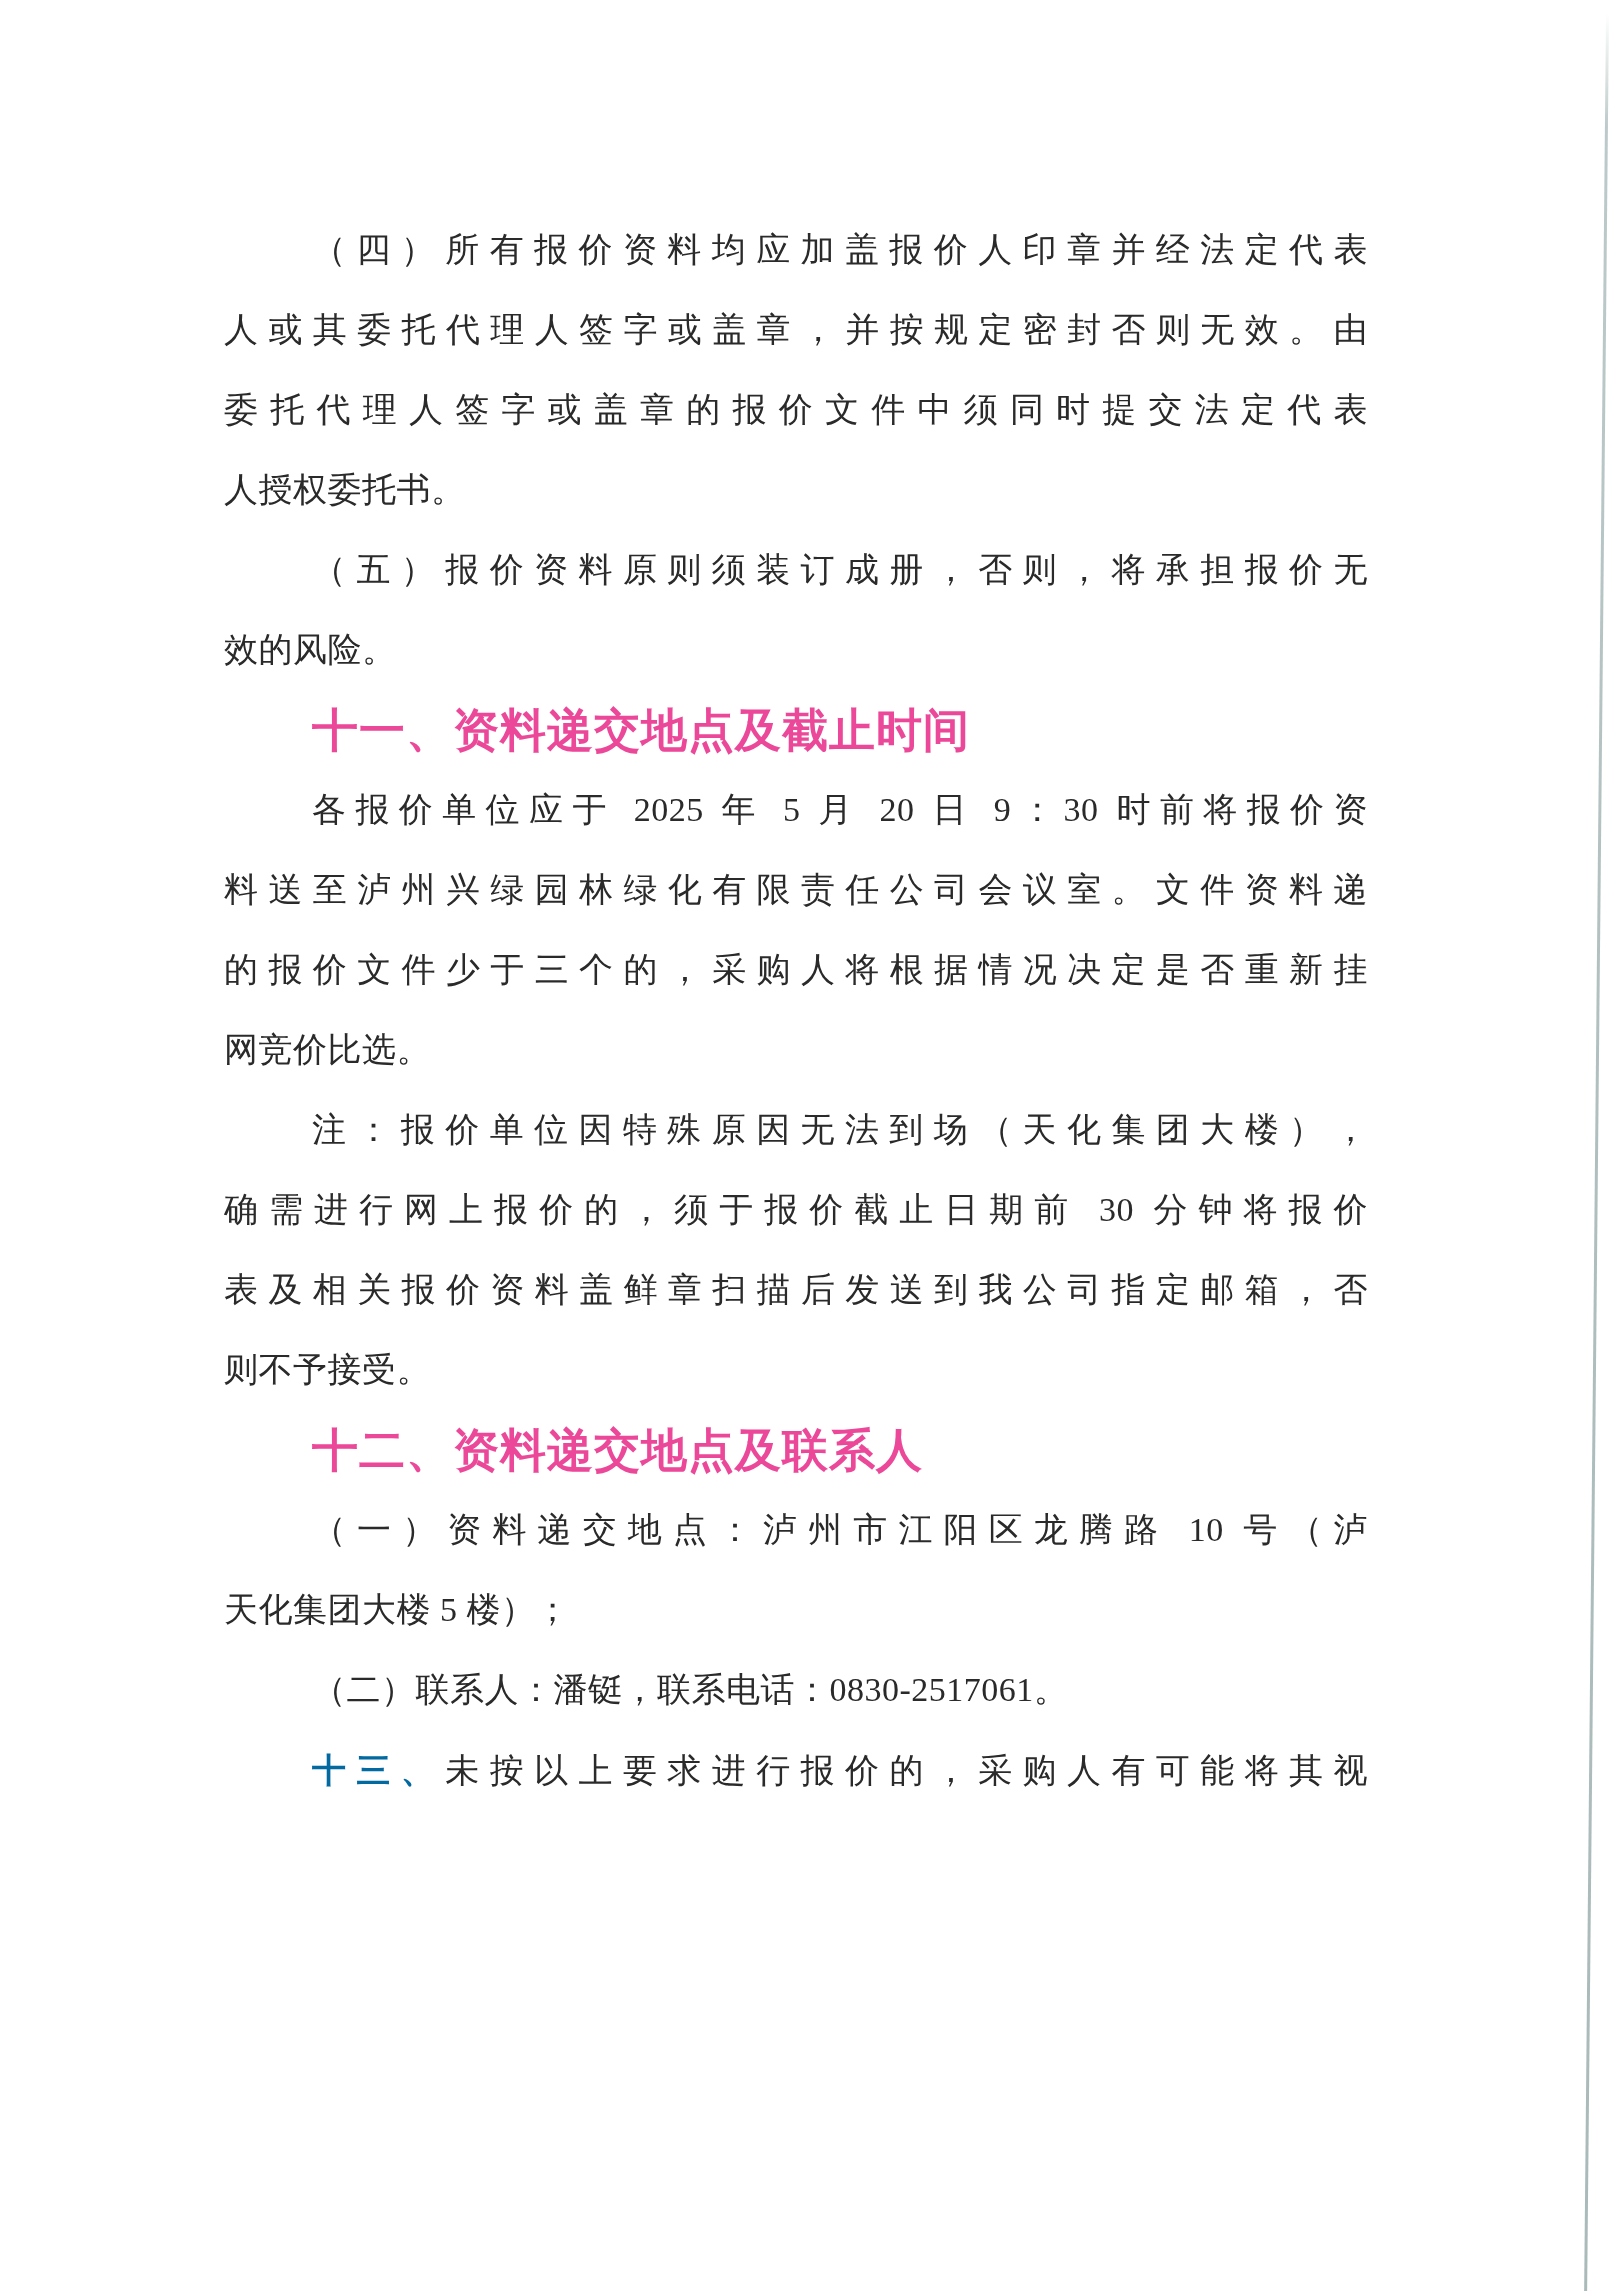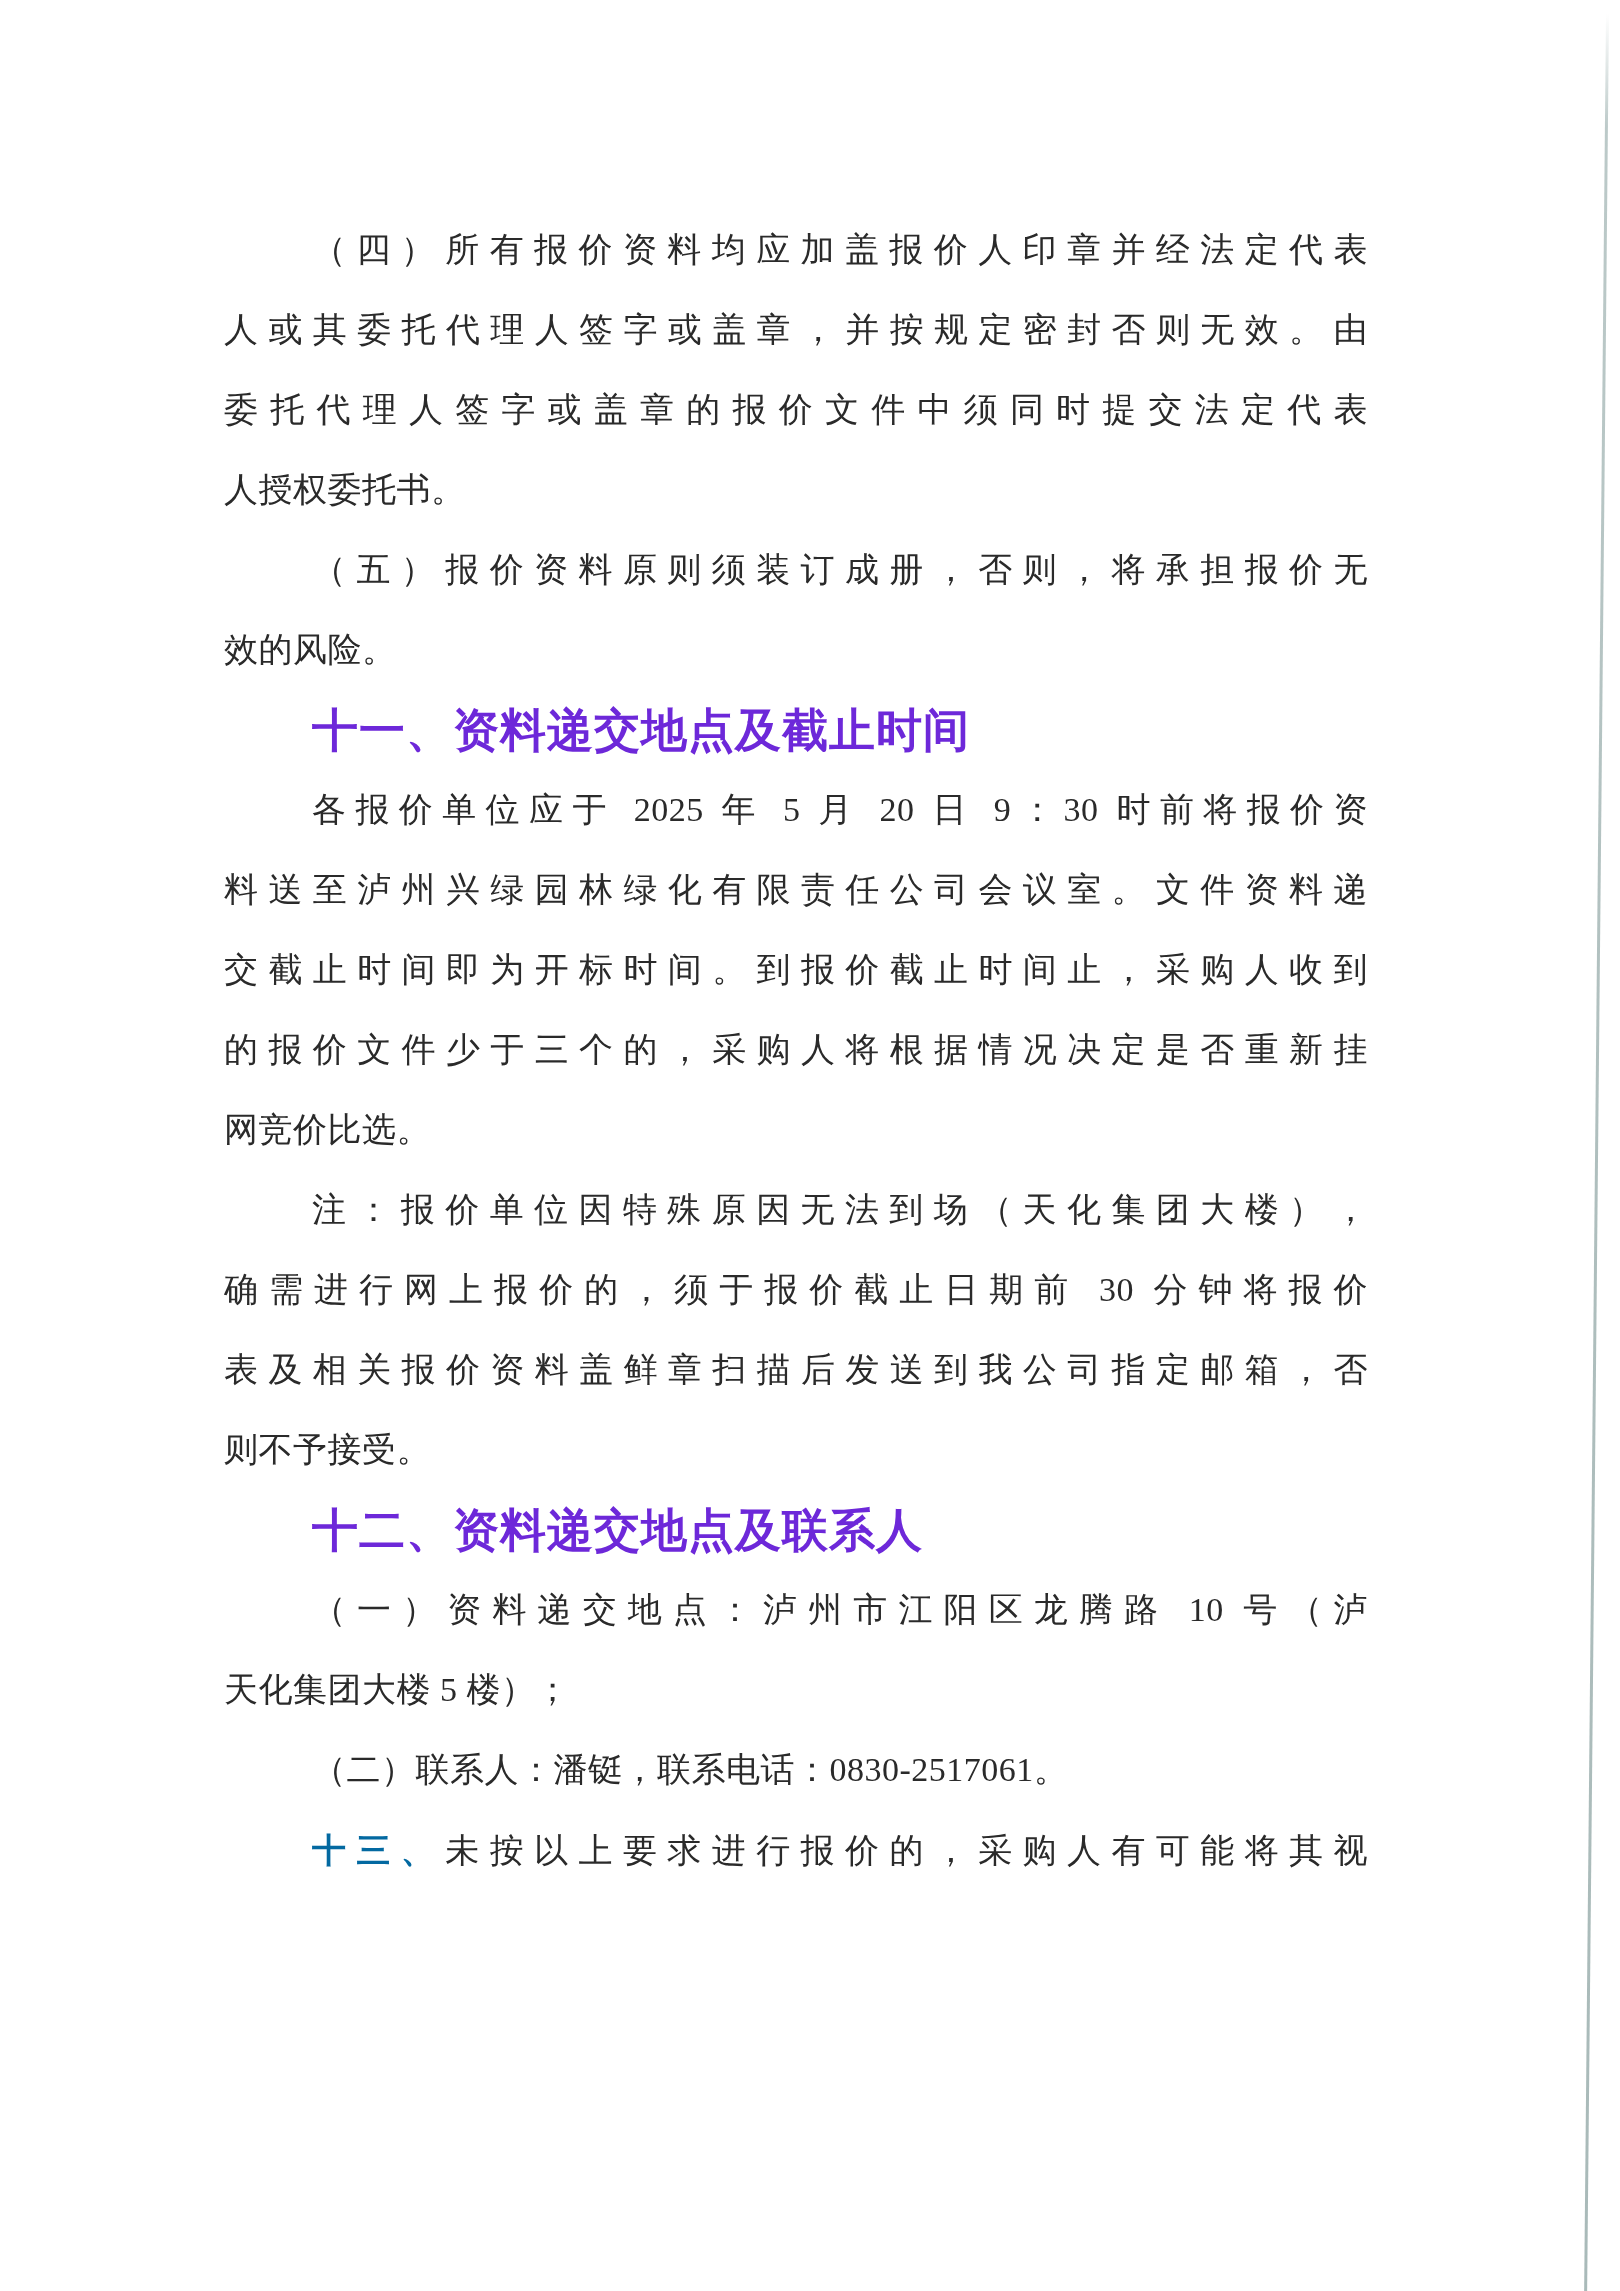--- a/index.html
+++ b/index.html
@@ -27,21 +27,21 @@
   }
   .line.indent { text-indent: 88px; }
   .line.justify {
     text-align: justify;
     text-align-last: justify;
   }
   .line.heading {
     font-family: "Liberation Sans", "DejaVu Sans", sans-serif;
     font-weight: 700;
     font-size: 46px;
-    color: #6d28d9;
+    color: #ec4899;
     letter-spacing: 1px;
   }
   .bold-prefix {
     font-family: "Liberation Sans", "DejaVu Sans", sans-serif;
     font-weight: 700;
     color: #0369a1;
   }
   .scan-edge-line {
     position: absolute;
     left: 1606px;
@@ -64,21 +64,20 @@
   <div class="content">
       <div class="line indent justify">（四）所有报价资料均应加盖报价人印章并经法定代表</div>
       <div class="line justify">人或其委托代理人签字或盖章，并按规定密封否则无效。由</div>
       <div class="line justify">委托代理人签字或盖章的报价文件中须同时提交法定代表</div>
       <div class="line">人授权委托书。</div>
       <div class="line indent justify">（五）报价资料原则须装订成册，否则，将承担报价无</div>
       <div class="line">效的风险。</div>
       <div class="line heading indent">十一、资料递交地点及截止时间</div>
       <div class="line indent justify">各报价单位应于 2025 年 5 月 20 日 9：30 时前将报价资</div>
       <div class="line justify">料送至泸州兴绿园林绿化有限责任公司会议室。文件资料递</div>
-      <div class="line justify">交截止时间即为开标时间。到报价截止时间止，采购人收到</div>
       <div class="line justify">的报价文件少于三个的，采购人将根据情况决定是否重新挂</div>
       <div class="line">网竞价比选。</div>
       <div class="line indent justify">注：报价单位因特殊原因无法到场（天化集团大楼），</div>
       <div class="line justify">确需进行网上报价的，须于报价截止日期前 30 分钟将报价</div>
       <div class="line justify">表及相关报价资料盖鲜章扫描后发送到我公司指定邮箱，否</div>
       <div class="line">则不予接受。</div>
       <div class="line heading indent">十二、资料递交地点及联系人</div>
       <div class="line indent justify">（一）资料递交地点：泸州市江阳区龙腾路 10 号（泸</div>
       <div class="line">天化集团大楼 5 楼）；</div>
       <div class="line indent">（二）联系人：潘铤，联系电话：0830-2517061。</div>

